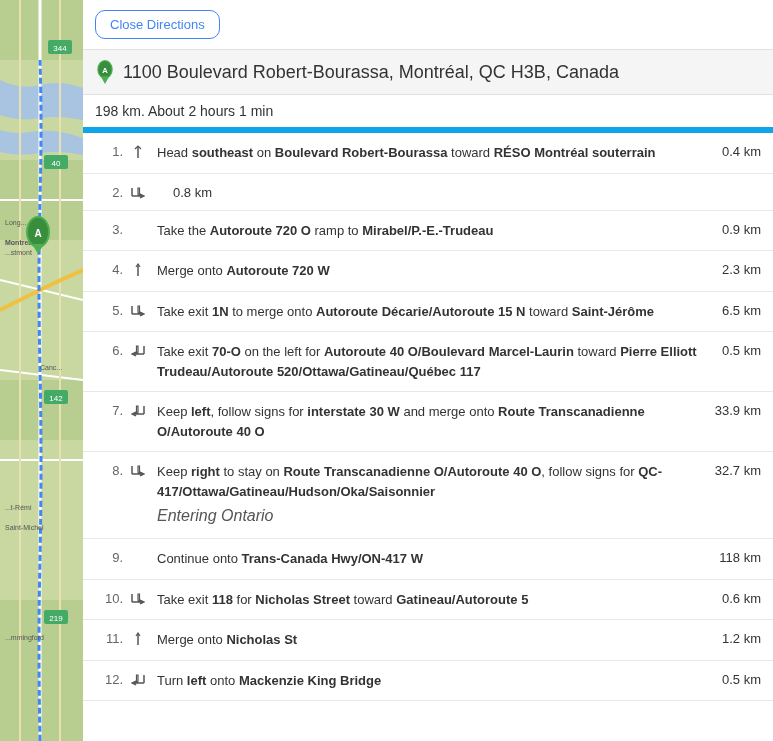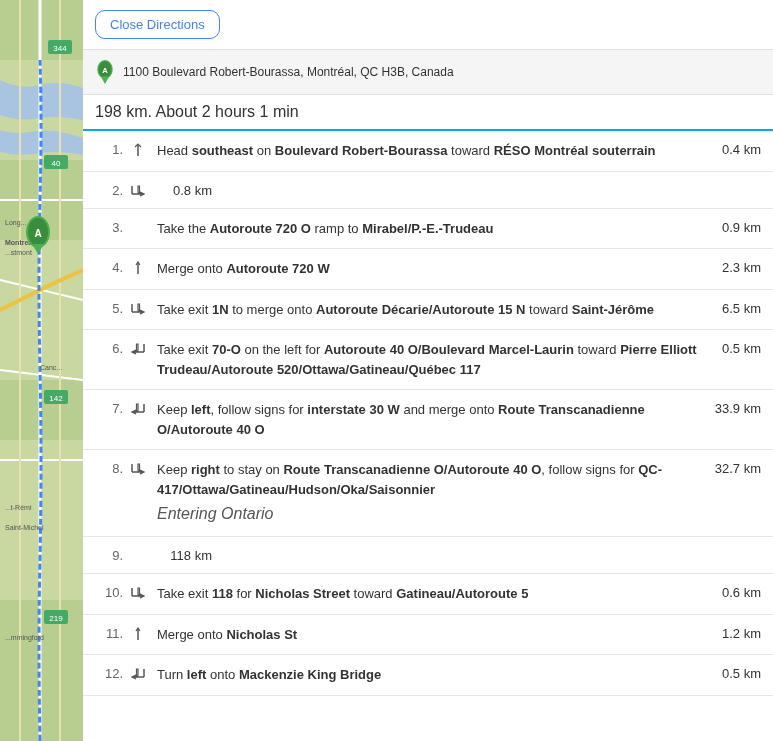--- a/index.html
+++ b/index.html
@@ -54,29 +54,29 @@
       gap: 8px;
     }
 
     .pin-icon {
       width: 20px;
       height: 24px;
       flex-shrink: 0;
     }
 
     .origin-text {
-      font-size: 12px;
+      font-size: 18px;
       color: #333;
     }
 
     .summary-row {
       padding: 8px 12px;
-      font-size: 16px;
+      font-size: 14px;
       color: #333;
-      border-bottom: 2px solid #0ea5e9;
+      border-bottom: 6px solid #0ea5e9;
     }
 
     .directions-list {
       list-style: none;
     }
 
     .directions-list li {
       display: flex;
       align-items: flex-start;
       padding: 10px 12px;
@@ -282,20 +282,21 @@
             <line x1="1" y1="2" x2="1" y2="10" stroke="#555" stroke-width="1.5"></line>
             <line x1="1" y1="10" x2="8.5" y2="10" stroke="#555" stroke-width="1.5" stroke-dasharray="0"></line>
           </svg>
         </span>
         <div class="step-content">Keep <strong>right</strong> to stay on <strong>Route Transcanadienne O/Autoroute 40 O</strong>, follow signs for <strong>QC-417/Ottawa/Gatineau/Hudson/Oka/Saisonnier</strong><span class="entering-note">Entering Ontario</span></div>
         <span class="step-dist">32.7 km</span>
       </li>
       <li>
         <span class="step-num">9.</span>
         <span class="step-icon"></span>
+        <div class="step-content">Continue onto <strong>Trans-Canada Hwy/ON-417 W</strong></div>
         <span class="step-dist">118 km</span>
       </li>
       <li>
         <span class="step-num">10.</span>
         <span class="step-icon">
           <svg viewBox="0 0 14 14" xmlns="http://www.w3.org/2000/svg">
             <path d="M7,2 L7,8 Q7,10 9,10 L11,10 L9,12 L13,10 L9,8 L11,10 Q10,9 8.5,9 L8.5,2 Z" fill="none" stroke="#555" stroke-width="1.2"></path>
             <line x1="1" y1="2" x2="1" y2="10" stroke="#555" stroke-width="1.5"></line>
             <line x1="1" y1="10" x2="8.5" y2="10" stroke="#555" stroke-width="1.5" stroke-dasharray="0"></line>
           </svg>

